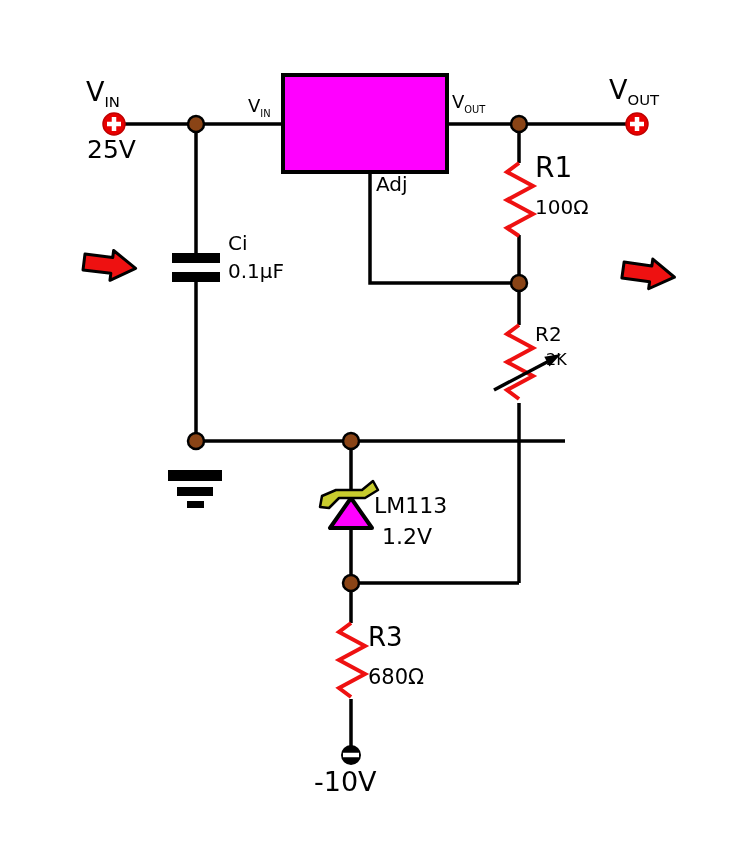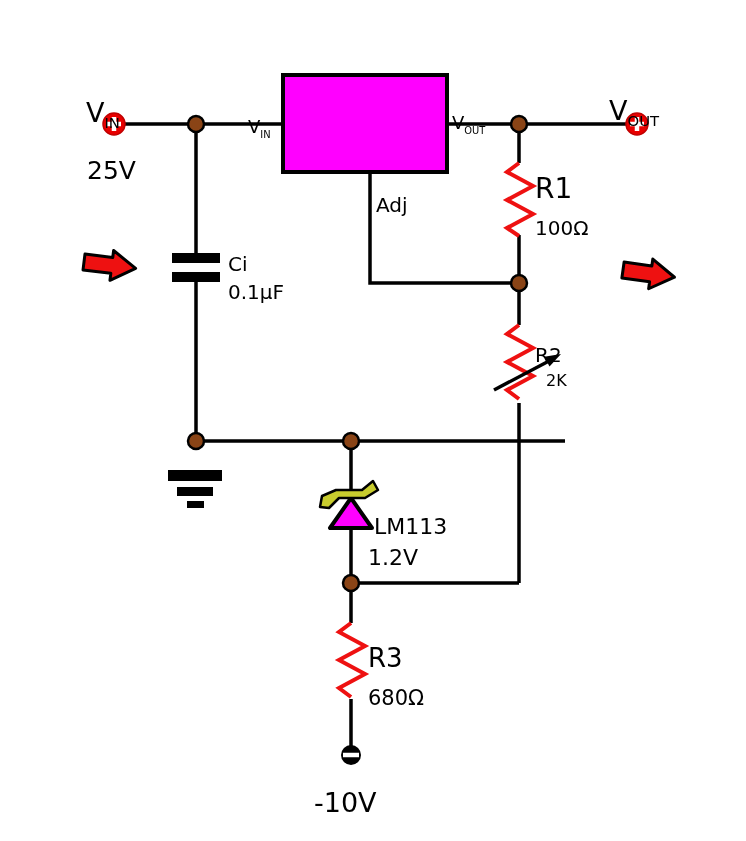--- a/index.html
+++ b/index.html
@@ -2,21 +2,21 @@
 <html><head>
 <meta charset="utf-8">
 <style>
   html,body{margin:0;padding:0;background:#ffffff;}
   #canvas{
     position:relative;width:746px;height:841px;background:#ffffff;
     font-family:"DejaVu Sans","Liberation Sans",sans-serif;color:#000;
     overflow:hidden;
   }
   #schem-svg{position:absolute;left:0;top:0;}
-  .lbl{position:absolute;line-height:1.05;white-space:nowrap;color:#000;margin-top:21px;}
+  .lbl{position:absolute;line-height:1.05;white-space:nowrap;color:#000;}
   .lbl sub{font-size:0.55em;}
   .ic-text{
     position:absolute;left:283px;top:75px;width:164px;height:97px;
     display:flex;align-items:center;justify-content:center;
     font-size:32px;font-weight:600;color:#4c0a54;letter-spacing:1px;
   }
 </style>
 </head>
 <body>
 
@@ -116,20 +116,20 @@
   <div class="lbl" style="left:535px;top:153px;font-size:28px">R1</div>
   <div class="lbl" style="left:535px;top:197px;font-size:20px">100Ω</div>
 
   <div class="lbl" style="left:535px;top:324px;font-size:20px">R2</div>
   <div class="lbl" style="left:546px;top:352px;font-size:16px">2K</div>
 
   <div class="lbl" style="left:228px;top:233px;font-size:20px">Ci</div>
   <div class="lbl" style="left:228px;top:261px;font-size:20px">0.1µF</div>
 
   <div class="lbl" style="left:374px;top:494px;font-size:22px">LM113</div>
-  <div class="lbl" style="left:368px;top:525px;font-size:22px">1.2V</div>
+  <div class="lbl" style="left:382px;top:525px;font-size:22px">1.2V</div>
 
   <div class="lbl" style="left:368px;top:624px;font-size:26px">R3</div>
   <div class="lbl" style="left:368px;top:666px;font-size:21px">680Ω</div>
 
   <div class="lbl" style="left:314px;top:768px;font-size:27px">-10V</div>
 
 </div>
 
 </body></html>

